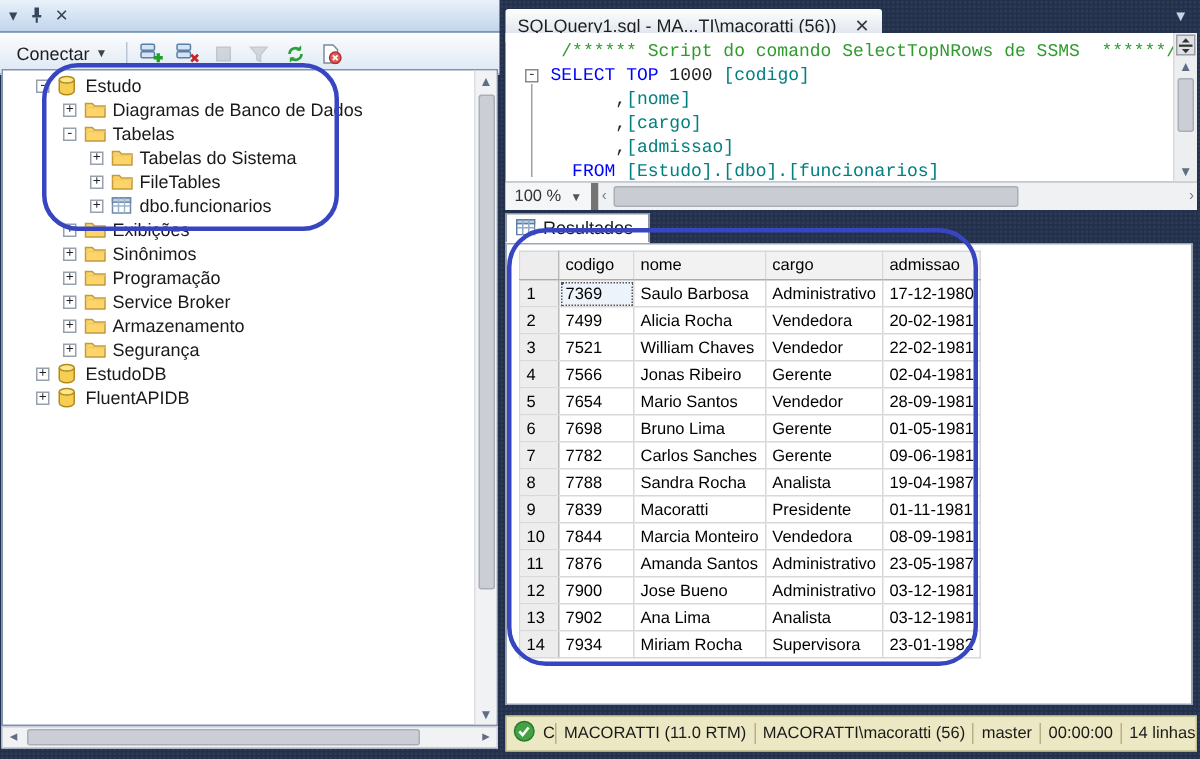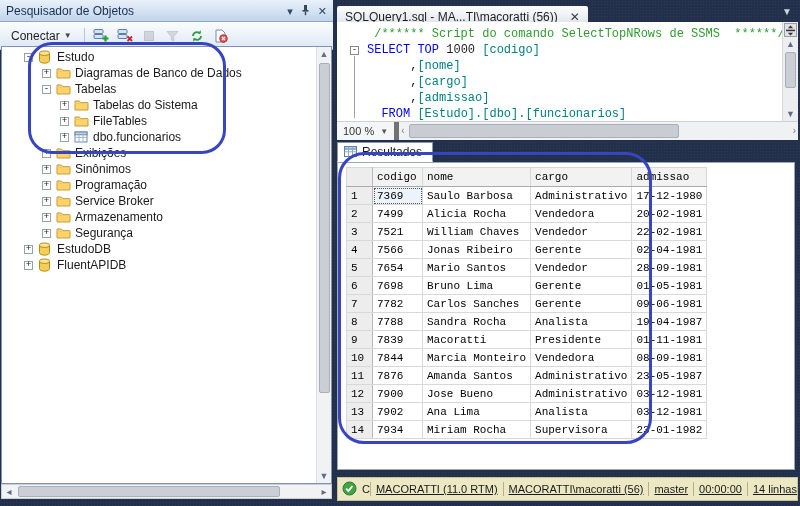--- a/index.html
+++ b/index.html
@@ -65,45 +65,44 @@
   .zoom-track { position:relative; flex:1; height:100%; background:#F0F1F3; }
   .zoom-track .thumb { position:absolute; left:10px; top:2px; width:270px; height:14px; background:#C9CCD2; border:1px solid #A9AEB7; border-radius:2px; }
   .zoom-track .arr { position:absolute; top:3px; font-size:10px; color:#707E92; }
 
   .results-tabs { position:absolute; left:337px; top:142px; height:20px; display:flex; align-items:flex-end; }
   .rtab { display:inline-flex; align-items:center; gap:5px; font-size:12px; color:#1A1A1A;
           padding:2px 10px 3px 6px; border:1px solid #8C97A5; margin-right:2px; }
   .rtab.active { background:#FFFFFF; height:20px; border-bottom:1px solid #fff; z-index:3; }
   .rtab.inactive { background:linear-gradient(#F3F4F5,#D9DCE0); height:18px; }
   .results-body { position:absolute; left:337px; top:162px; width:458px; height:308px; background:#fff; border:1px solid #9AA7B8; }
-  table.grid { position:absolute; left:8px; top:4px; border-collapse:collapse; font-size:11px; color:#000; table-layout:fixed;font-family:Liberation Mono, monospace; }
+  table.grid { position:absolute; left:8px; top:4px; border-collapse:collapse; font-size:11px; color:#000; table-layout:fixed; }
   table.grid th, table.grid td { border:1px solid #D8D8D8; padding:0 4px; text-align:left; font-weight:normal;
                                  overflow:hidden; white-space:nowrap; height:18px; }
   table.grid thead th { background:#F2F2F2; border-bottom:1px solid #ABABAB; height:19px; }
   table.grid .rowhead { background:#EDEDED; border-right:1px solid #B8B8B8; }
   table.grid td.sel { background:#EDF3FA; outline:1px dotted #555; outline-offset:-2px; }
 
   .status-bar { position:absolute; left:337px; top:477px; width:461px; height:24px; background:var(--statusbg);
                 border:1px solid #C8C49A; display:flex; align-items:center; font-size:11px; color:#1A1A1A; padding:0 4px; }
   .status-msg { display:flex; align-items:center; gap:5px; flex:1; }
-  .status-seg { padding:0 5px; white-space:nowrap;text-decoration:underline; }
+  .status-seg { padding:0 5px; white-space:nowrap; }
   .status-sep { width:1px; height:14px; background:#B5B089; }
 
   .annotation { position:absolute; border:3px solid var(--annot); pointer-events:none; z-index:50; }
   #annot-left  { left:28px; top:42px; width:198px; height:112px; border-radius:24px; }
   #annot-right { left:338px; top:152px; width:314px; height:292px; border-radius:26px; }
 </style>
 </head>
 <body>
 
 <div class="app">
 
   <aside class="oe-panel">
     <div class="oe-title">
-      <span class="oe-title-text">Pesquisador de Objetos</span>
       <span class="oe-title-icons" id="oe-title-icons">
           <span class="tbtn">▾</span>
           <span class="tbtn"><svg width="9" height="12" viewBox="0 0 9 12">
               <rect x="3" y="1" width="3" height="5" fill="#33475F"></rect>
               <rect x="1.5" y="6" width="6" height="1.6" fill="#33475F"></rect>
               <path d="M4.5 7.6 v3.6" stroke="#33475F" stroke-width="1.4"></path>
             </svg></span>
           <span class="tbtn">✕</span>
         </span>
     </div>

